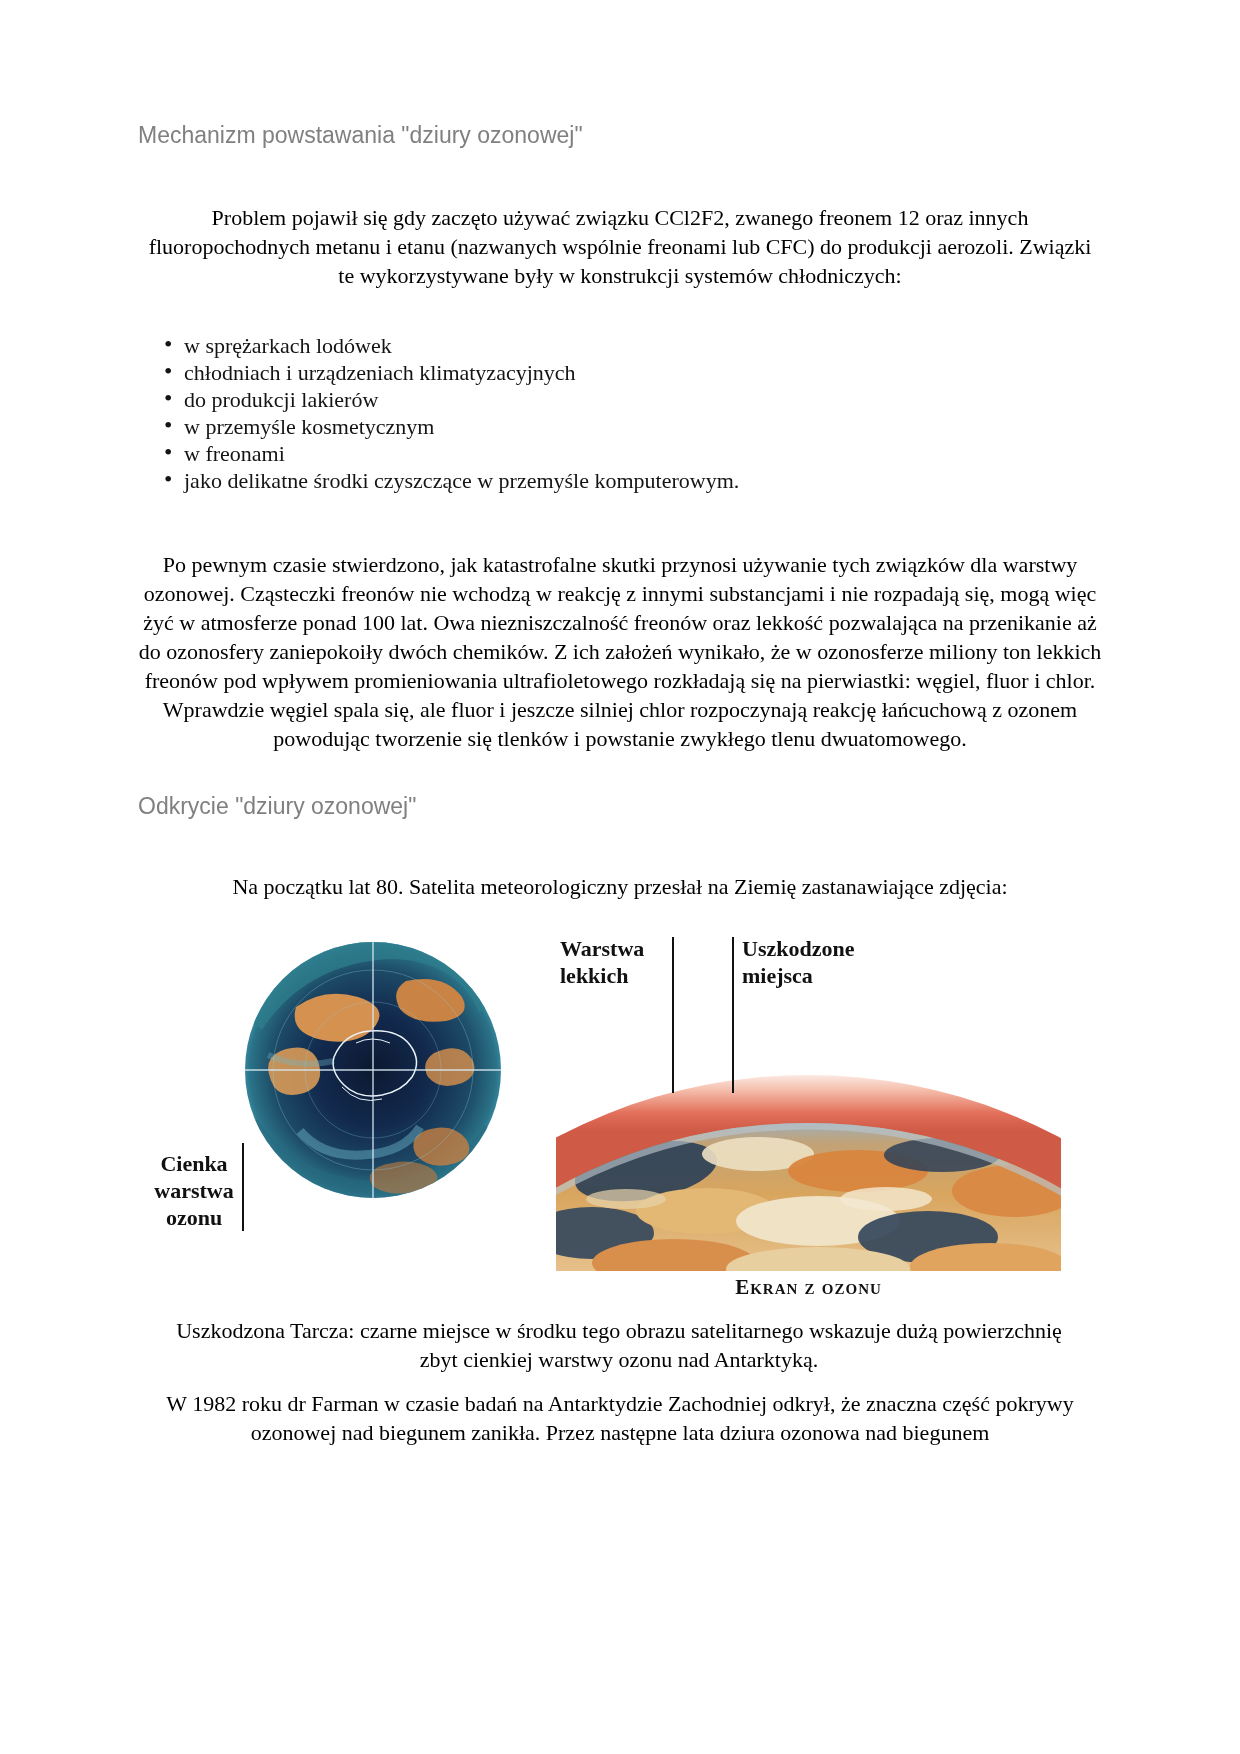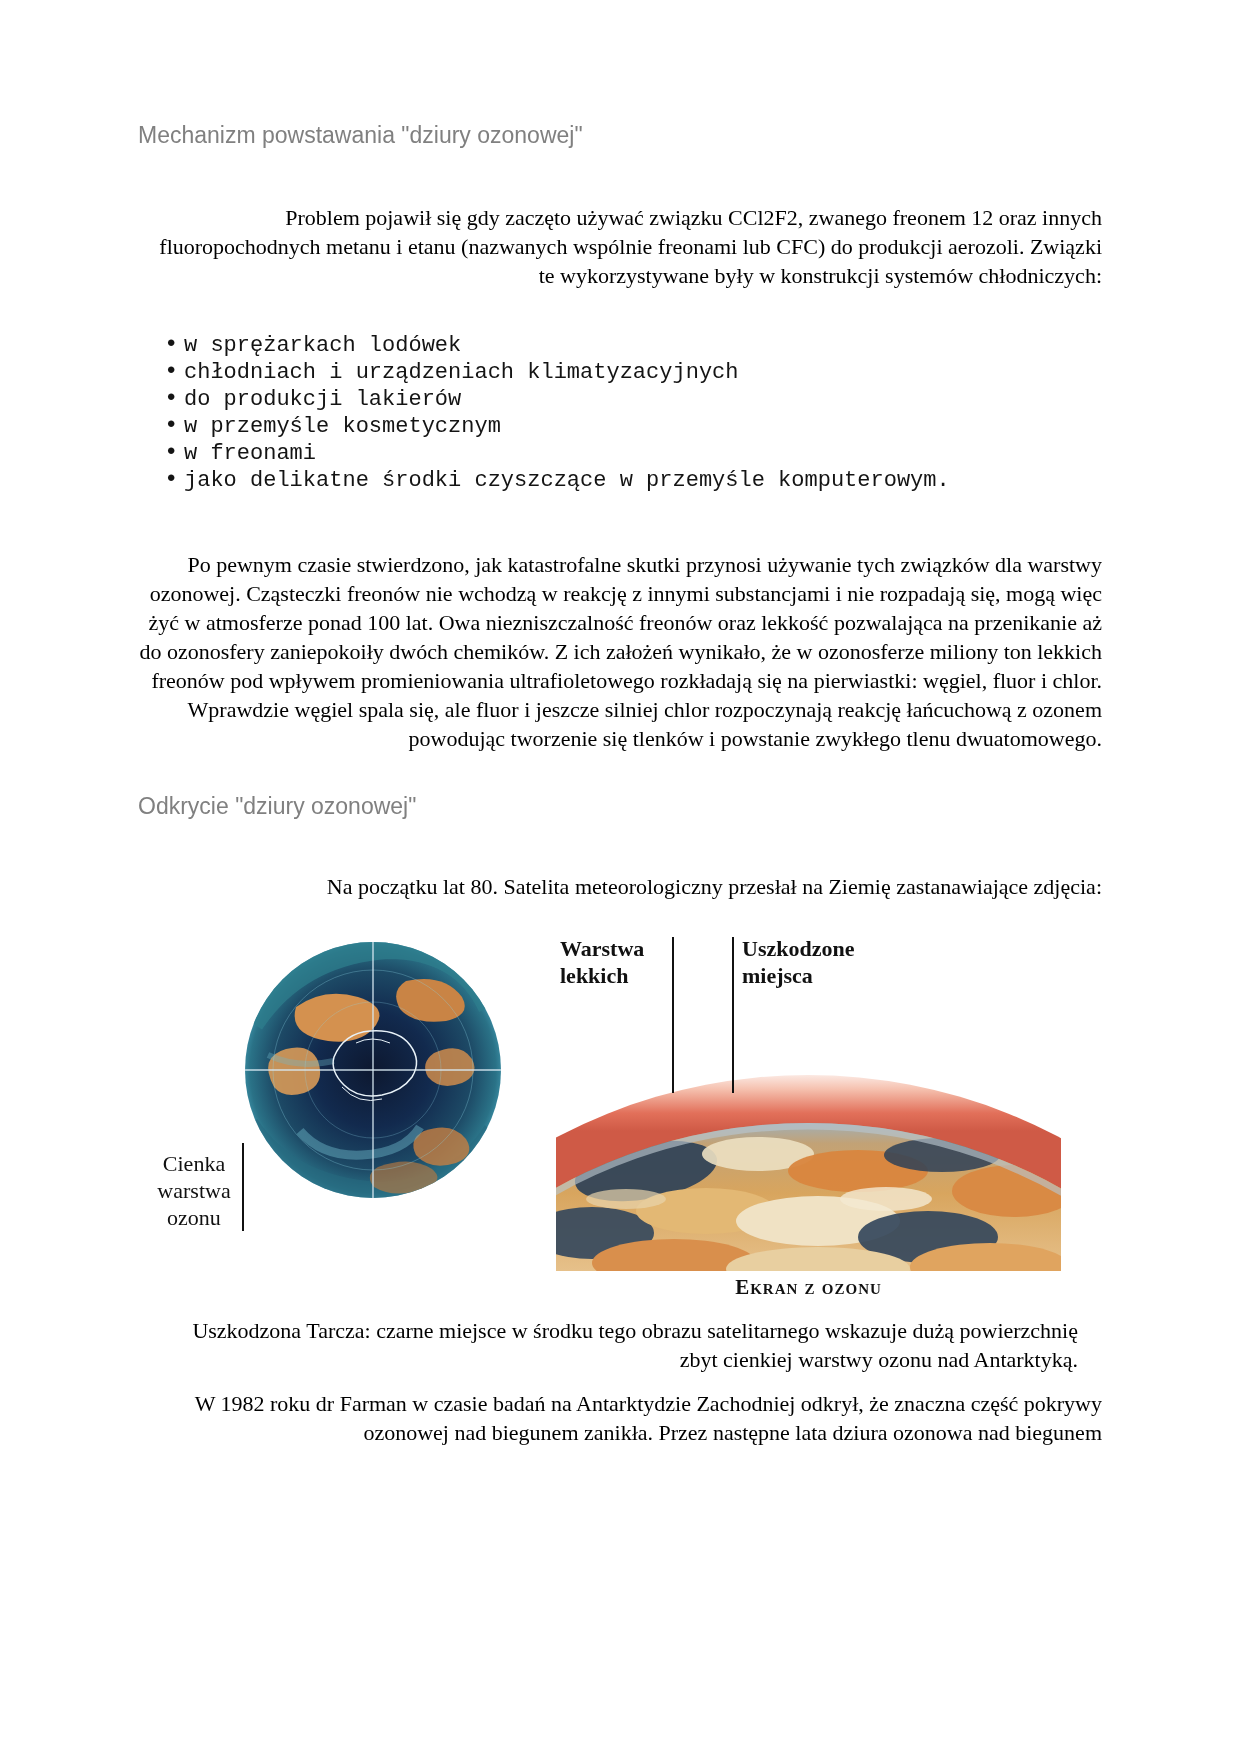--- a/index.html
+++ b/index.html
@@ -23,29 +23,29 @@
     color: #808080;
     font-size: 23px;
     line-height: 27px;
   }
   .heading-1 { margin-bottom: 54px; }
   .heading-2 { margin-bottom: 52px; }
   p.body-para {
     font-size: 22px;
     line-height: 29px;
     color: #000000;
-    text-align: right;
+    text-align: center;
   }
   .para-intro { margin-bottom: 42px; }
   .para-effects { margin-bottom: 40px; }
   .para-satellite { margin-bottom: 34px; }
   ul.uses-list {
     list-style: none;
     margin: 0 0 56px 24px;
-    font-family: Liberation Mono, monospace;
+    font-family: Liberation Serif, serif;
     font-size: 22px;
     color: #141414;
   }
   ul.uses-list li {
     position: relative;
     padding-left: 22px;
     line-height: 27px;
   }
   ul.uses-list li::before {
     content: "\2022";
@@ -66,21 +66,21 @@
     width: 368px;
     height: 302px;
     flex: 0 0 auto;
   }
   .figure-left svg { position: absolute; top: 0; left: 92px; }
   .left-label {
     position: absolute;
     left: 4px;
     bottom: 6px;
     width: 88px;
-    font-weight: normal;
+    font-weight: bold;
     font-size: 22px;
     line-height: 27px;
     text-align: center;
     color: #111111;
     margin-top: 13px;
   }
   .left-label-line {
     position: absolute;
     left: 96px;
     bottom: 6px;

